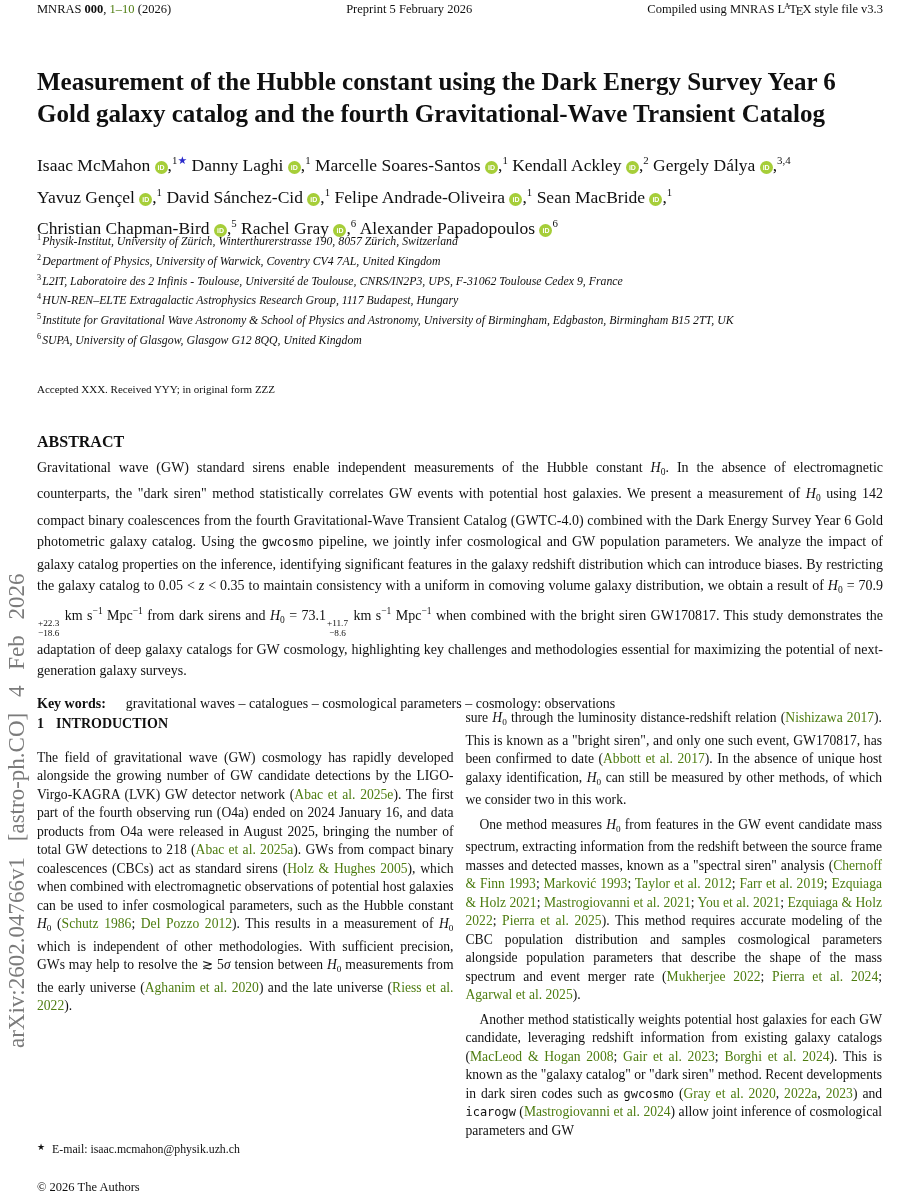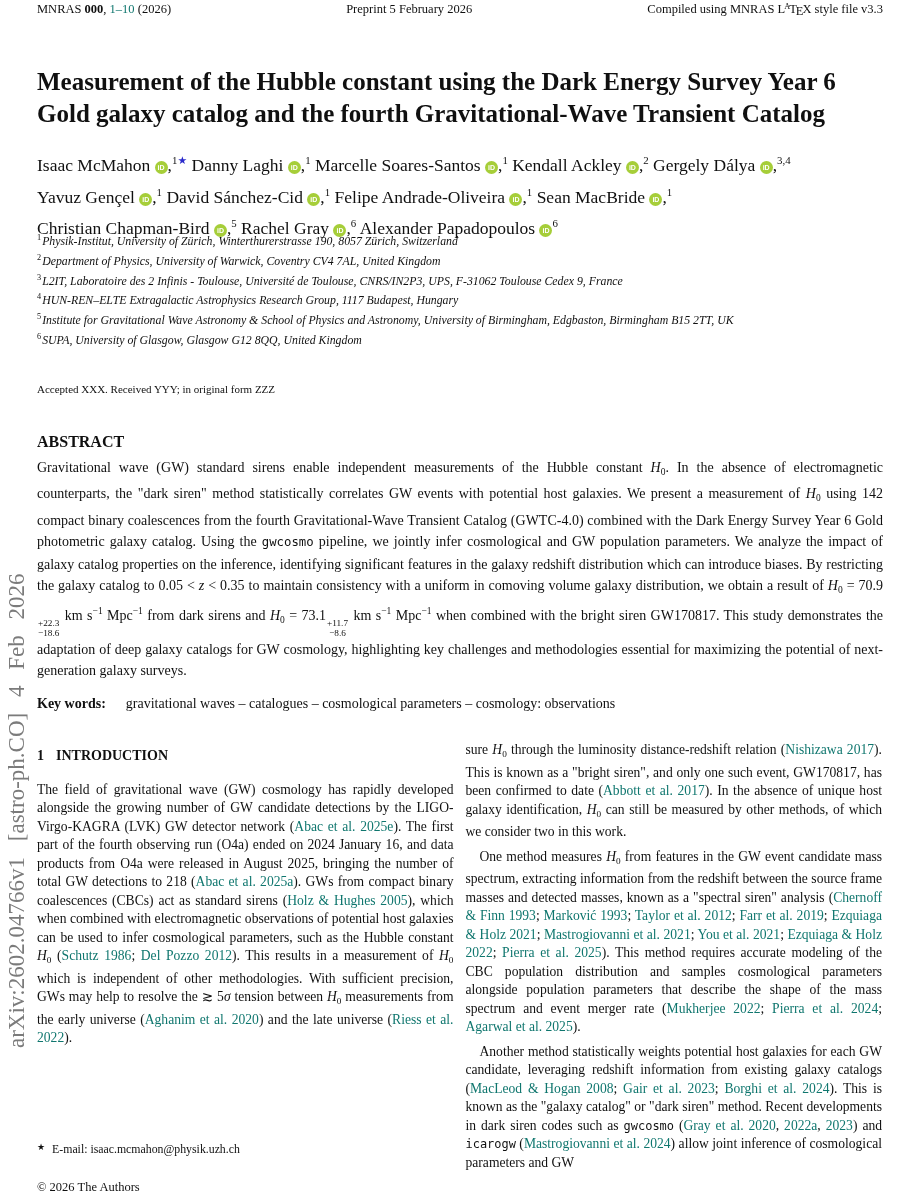--- a/index.html
+++ b/index.html
@@ -7,21 +7,21 @@
         font-family:"Liberation Serif","DejaVu Serif",serif;color:#101010;}
 
   
   .header{position:absolute;top:2px;left:37px;width:846px;display:flex;
           justify-content:space-between;font-size:12.5px;}
   .b{font-weight:bold;margin-top:24px;}
   .i{font-style:italic;}
   .sub{font-size:68%;vertical-align:-3px;}
   .sup{font-size:68%;vertical-align:super;}
   .mono{font-family:"DejaVu Sans Mono","Liberation Mono",monospace;font-size:88%;}
-  .link{color:#0f766e;}
+  .link{color:#4d7c0f;}
   .latexA{font-size:66%;vertical-align:4px;margin:0 -1px;}
   .latexE{vertical-align:-2px;margin:0 -1px;}
 
   
   .watermark{position:absolute;left:4px;top:1048px;width:812px;height:30px;
              transform:rotate(-90deg);transform-origin:0 0;
              font-size:23px;color:#7b7b7b;word-spacing:10px;white-space:nowrap;}
 
   .title{position:absolute;top:66px;left:37px;width:850px;
          font-size:25px;font-weight:bold;line-height:1.28;}
@@ -43,21 +43,21 @@
   .dates{position:absolute;top:383px;left:37px;font-size:11px;}
 
   .abstract{position:absolute;top:433px;left:37px;width:846px;}
   .abs-head{font-size:16px;font-weight:bold;margin:0 0 6px 0;}
   .abs-text{font-size:14px;line-height:21.4px;text-align:justify;}
   .supsub{display:inline-flex;flex-direction:column;align-items:center;
           vertical-align:-6px;font-size:66%;line-height:1.12;margin:0 1px;}
   .keywords{margin-top:14px;font-size:14px;}
   .kw-label{font-weight:bold;margin-right:20px;text-align:center;}
 
-  .columns{position:absolute;top:741px;left:37px;width:845px;display:grid;
+  .columns{position:absolute;top:709px;left:37px;width:845px;display:grid;
            grid-template-columns:1fr 1fr;column-gap:12px;
            font-size:13.6px;line-height:18.5px;text-align:justify;}
   .col p{margin:0 0 6px 0;}
   .col p.ind{text-indent:14px;}
   .sec-head{font-weight:bold;font-size:14px;margin:6px 0 15px 0;text-align:left;}
   .sec-num{margin-right:12px;}
 
   .footnote{position:absolute;top:1142px;left:37px;font-size:11.8px;font-family:Liberation Serif, serif;}
   .fstar{font-size:9px;vertical-align:3px;margin-right:7px;}
   .footer{position:absolute;top:1180px;left:37px;font-size:12.5px;}

